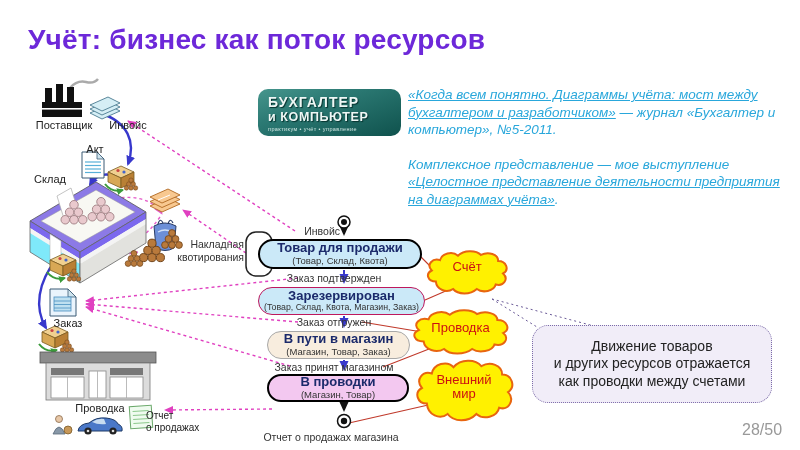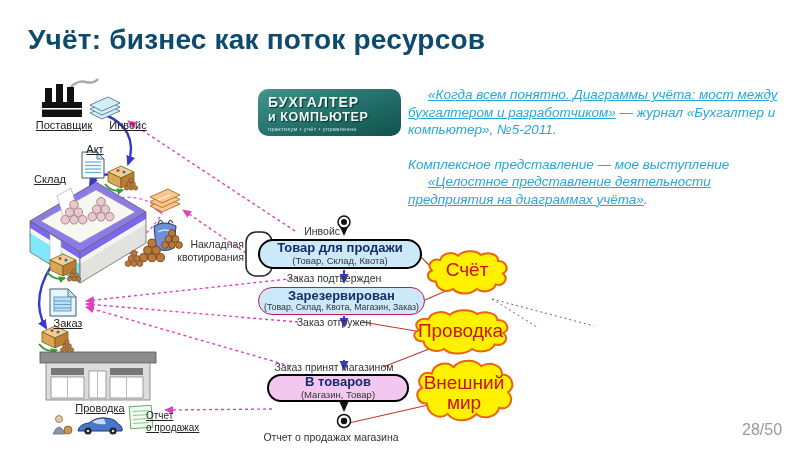--- a/index.html
+++ b/index.html
@@ -1,38 +1,38 @@
 <!DOCTYPE html>
 <html><head>
 <meta charset="utf-8">
 <style>
   html,body{margin:0;padding:0;background:#fff;}
   .slide{position:relative;width:800px;height:450px;background:#fff;overflow:hidden;
          font-family:"Liberation Sans",sans-serif;color:#222;}
   .abs{position:absolute;}
-  .slide-title{left:28px;top:24px;font-size:28px;font-weight:bold;color:#0c4a6e;letter-spacing:.2px;}
+  .slide-title{left:28px;top:24px;font-size:28px;font-weight:bold;color:#6d28d9;letter-spacing:.2px;}
   #canvas{left:0;top:0;z-index:1;}
-  .lbl{z-index:3;font-size:11px;color:#222;text-align:center;line-height:1.15;text-decoration:underline;}
+  .lbl{z-index:3;font-size:11px;color:#222;text-align:center;line-height:1.15;}
   .preline{white-space:pre-line;}
   .flow-lbl{z-index:3;font-size:10.5px;color:#333;text-align:center;}
   .note-lbl{z-index:3;font-size:10.5px;color:#333;text-align:right;line-height:1.25;}
   .state{z-index:4;border-radius:16px;text-align:center;box-sizing:border-box;
          display:flex;flex-direction:column;justify-content:center;line-height:1.12;}
   .state .t{font-size:13px;font-weight:bold;color:#1b2a6b;}
   .state .s{font-size:9.5px;color:#333;}
   .state1{left:258px;top:239px;width:164px;height:30px;background:#cbe9f8;border:2.5px solid #000;}
   .state2{left:258px;top:287px;width:167px;height:28px;background:#cbe9f8;border:1px solid #be185d;}
   .state2 .s{font-size:8.8px;}
   .state3{left:267px;top:331px;width:143px;height:28px;background:#f8edde;border:1px solid #a8a8a8;}
   .state4{left:267px;top:374px;width:142px;height:28px;background:#f3c8f0;border:2.5px solid #000;}
-  .cloud-lbl{z-index:4;font-size:19px;color:#cc1111;text-align:center;line-height:1.05;}
+  .cloud-lbl{z-index:4;font-size:13px;color:#cc1111;text-align:center;line-height:1.05;}
   .refs{left:408px;top:86px;width:388px;z-index:3;color:#29a7db;font-size:13.5px;
         font-style:italic;line-height:1.3;}
   .refs p{margin:0 0 17px 0;}
-  .refs a{color:#29a7db;text-decoration:underline;cursor:pointer;margin-left:20px;}
+  .refs a{color:#29a7db;text-decoration:underline;cursor:pointer;}
   .logo{left:258px;top:89px;width:143px;height:47px;z-index:3;border-radius:10px;
         background:linear-gradient(160deg,#46968d 0%,#2c7a74 35%,#0f524d 100%);
         color:#eef7f5;display:flex;flex-direction:column;justify-content:center;
         padding-left:10px;box-sizing:border-box;}
   .logo .l1{font-size:14px;font-weight:bold;letter-spacing:1px;text-shadow:1px 1px 1px #06332f;}
   .logo .l2{font-size:12.5px;font-weight:bold;letter-spacing:.6px;text-shadow:1px 1px 1px #06332f;}
   .logo .l3{font-size:5.5px;color:#cfe6e2;margin-top:2px;letter-spacing:.4px;}
   .bubble{left:532px;top:325px;width:240px;height:78px;z-index:3;background:#f1edf8;
           border:1.5px dotted #7b6ba8;border-radius:16px;box-sizing:border-box;
           display:flex;align-items:center;justify-content:center;text-align:center;
@@ -300,28 +300,35 @@
   <div class="abs state state1">
     <div class="t">Товар для продажи</div>
     <div class="s">(Товар, Склад, Квота)</div>
   </div>
   <div class="abs flow-lbl" style="left:264px;top:272px;width:140px;">Заказ подтвержден</div>
   <div class="abs state state2">
     <div class="t">Зарезервирован</div>
     <div class="s">(Товар, Склад, Квота, Магазин, Заказ)</div>
   </div>
   <div class="abs flow-lbl" style="left:274px;top:316px;width:120px;">Заказ отгружен</div>
+  <div class="abs state state3">
+    <div class="t">В пути в магазин</div>
+    <div class="s">(Магазин, Товар, Заказ)</div>
+  </div>
   <div class="abs flow-lbl" style="left:259px;top:361px;width:150px;">Заказ принят магазином</div>
   <div class="abs state state4">
-    <div class="t">В товаров</div>
+    <div class="t">В проводки</div>
     <div class="s">(Магазин, Товар)</div>
   </div>
   <div class="abs flow-lbl" style="left:251px;top:403px;width:160px;margin-top:28px;">Отчет о продажах магазина</div>
 
   <div class="abs cloud-lbl" style="left:426px;top:260px;width:82px;">Счёт</div>
   <div class="abs cloud-lbl" style="left:412px;top:321px;width:97px;">Проводка</div>
   <div class="abs cloud-lbl preline" style="left:415px;top:373px;width:98px;">Внешний
 мир</div>
 
+  <div class="abs bubble preline">Движение товаров
+и других ресурсов отражается
+как проводки между счетами</div>
 
   <div class="abs pagenum">28/50</div>
 
 </div>
 
 </body></html>

